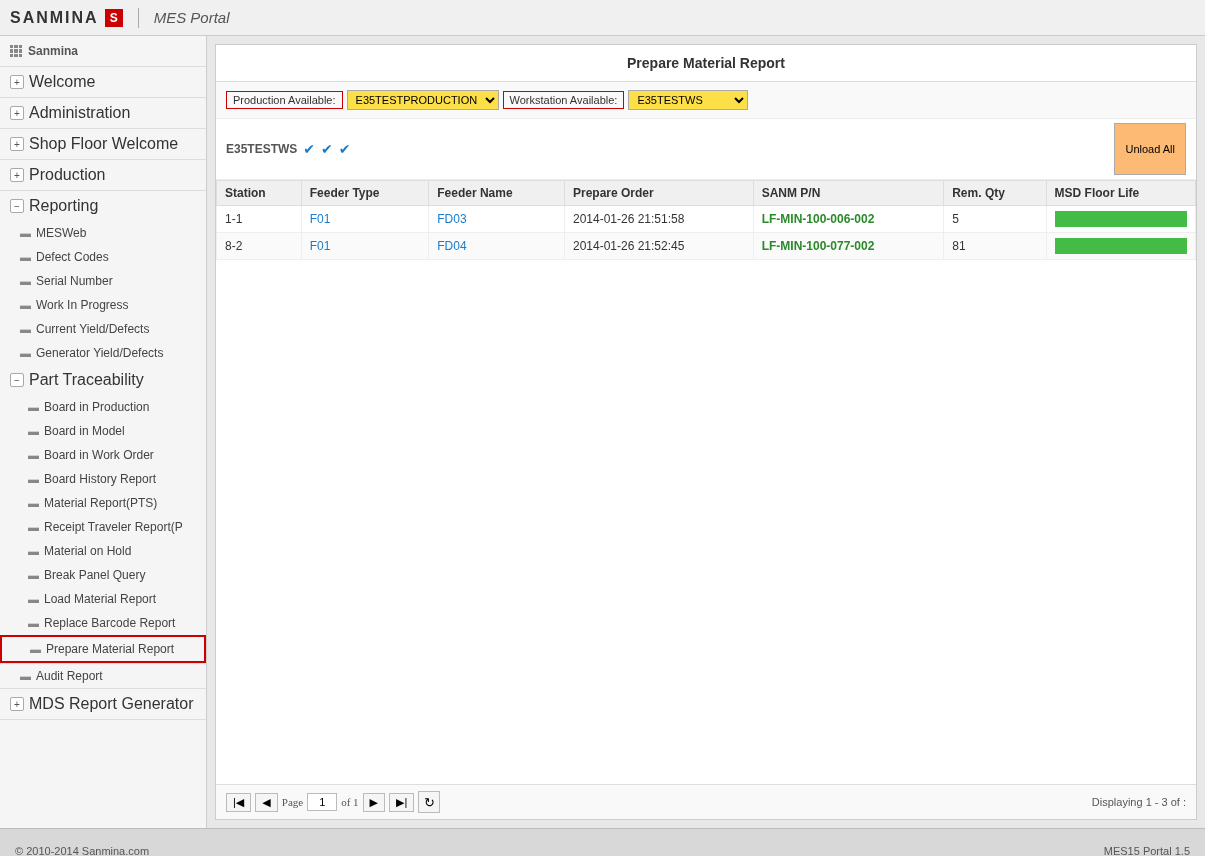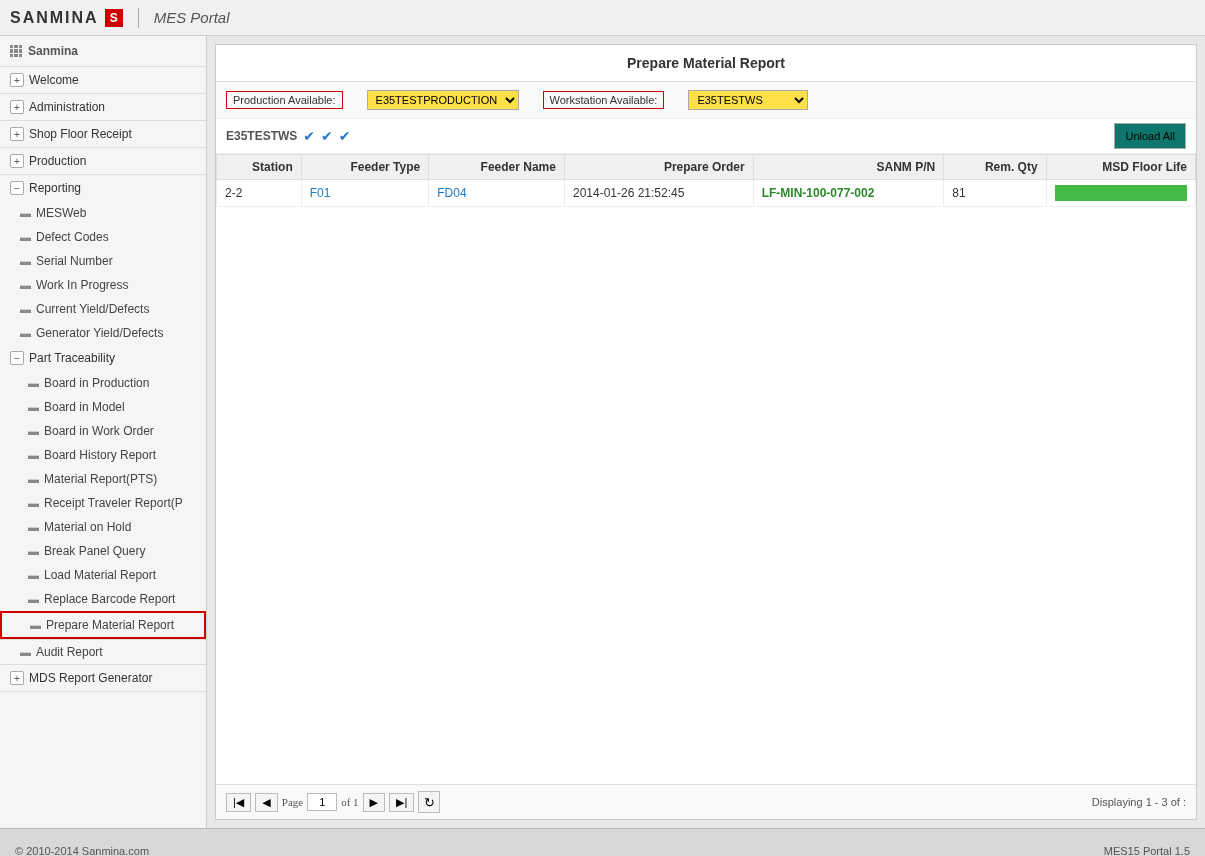--- a/index.html
+++ b/index.html
@@ -94,21 +94,21 @@
       border-radius: 2px;
       display: flex;
       align-items: center;
       justify-content: center;
       font-size: 10px;
       color: #555;
       flex-shrink: 0;
       background: #fff;
     }
     .sidebar-item .label {
-      font-size: 12px;
+      font-size: 16px;
     }
 
     .sidebar-sub-item {
       display: flex;
       align-items: center;
       padding: 5px 10px 5px 20px;
       cursor: pointer;
       color: #444;
       gap: 5px;
     }
@@ -143,21 +143,21 @@
       font-size: 14px;
       font-weight: bold;
       color: #333;
       border-bottom: 1px solid #ddd;
     }
 
     .panel-controls {
       display: flex;
       align-items: center;
       padding: 8px 10px;
-      gap: 24px;
+      gap: 4px;
       border-bottom: 1px solid #eee;
       background: #f9f9f9;
     }
 
     .control-label {
       border: 1px solid #c00;
       padding: 2px 6px;
       color: #333;
       font-size: 11px;
       white-space: nowrap;
@@ -184,38 +184,38 @@
       font-weight: bold;
       color: #555;
     }
     .check-icon {
       color: #1a7cca;
       font-size: 14px;
       cursor: pointer;
     }
     .unload-btn {
       margin-left: auto;
-      padding: 6px 10px;
-      background: #0f766e;
+      padding: 19px 10px;
+      background: #fdba74;
       border: 1px solid #aaa;
       font-size: 11px;
       cursor: pointer;
     }
 
     
     .data-table {
       width: 100%;
       border-collapse: collapse;
       font-size: 12px;
     }
     .data-table th {
       background: #f0f0f0;
       border: 1px solid #ddd;
       padding: 5px 8px;
-      text-align: right;
+      text-align: left;
       font-weight: bold;
       color: #333;
     }
     .data-table td {
       border: 1px solid #eee;
       padding: 5px 8px;
       color: #333;
     }
     .data-table tr:nth-child(even) td { background: #fafafa; }
     .link-blue { color: #1a7cca; cursor: pointer; text-decoration: none; }
@@ -334,21 +334,21 @@
     <div class="sidebar-section">
       <div class="sidebar-item">
         <div class="expand-icon">+</div>
         <span class="label">Administration</span>
       </div>
     </div>
 
     <div class="sidebar-section">
       <div class="sidebar-item">
         <div class="expand-icon">+</div>
-        <span class="label">Shop Floor Receipt</span>
+        <span class="label">Shop Floor Welcome</span>
       </div>
     </div>
 
     <div class="sidebar-section">
       <div class="sidebar-item">
         <div class="expand-icon">+</div>
         <span class="label">Production</span>
       </div>
     </div>
 
@@ -480,22 +480,35 @@
               <th>Station</th>
               <th>Feeder Type</th>
               <th>Feeder Name</th>
               <th>Prepare Order</th>
               <th>SANM P/N</th>
               <th>Rem. Qty</th>
               <th>MSD Floor Life</th>
             </tr>
           </thead>
           <tbody id="table-body">
+          <tr>
+                <td>1-1</td>
+                <td><span class="link-blue">F01</span></td>
+                <td><span class="link-blue">FD03</span></td>
+                <td>2014-01-26 21:51:58</td>
+                <td><span class="link-green">LF-MIN-100-006-002</span></td>
+                <td>5</td>
+                <td>
+                  <div class="progress-bar-container">
+                    <div class="progress-bar" style="width: 100%;"></div>
+                  </div>
+                </td>
+              </tr>
               <tr>
-                <td>2-2</td>
+                <td>8-2</td>
                 <td><span class="link-blue">F01</span></td>
                 <td><span class="link-blue">FD04</span></td>
                 <td>2014-01-26 21:52:45</td>
                 <td><span class="link-green">LF-MIN-100-077-002</span></td>
                 <td>81</td>
                 <td>
                   <div class="progress-bar-container">
                     <div class="progress-bar" style="width: 100%;"></div>
                   </div>
                 </td>

